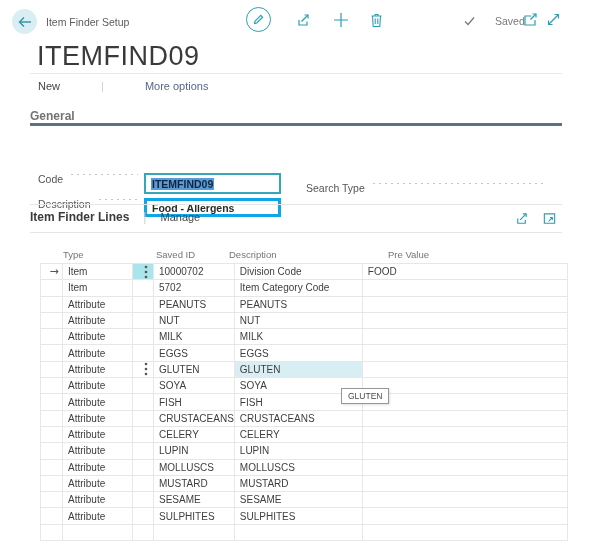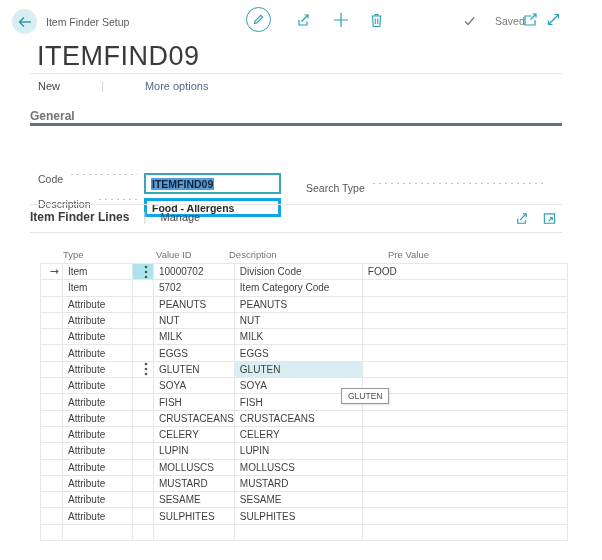--- a/index.html
+++ b/index.html
@@ -182,21 +182,21 @@
       <svg class="ic" width="15" height="15" viewBox="0 0 16 16" fill="none" stroke="#2b9fb3" stroke-width="1.2">
         <path d="M2.5 3h11v10h-11z"></path>
           <path d="M7 11 11 7"></path>
           <path d="M8.5 7H11v2.5"></path>
       </svg>
     </span>
   </div>
   <div class="hr3"></div>
 
   <div class="col-label" style="left:63px;">Type</div>
-  <div class="col-label" style="left:156px;">Value ID</div>
+  <div class="col-label" style="left:156px;">Saved ID</div>
   <div class="col-label" style="left:229px;">Description</div>
   <div class="col-label" style="left:356px;padding-left:32px;">Pre Value</div>
 
   <table class="grid">
     <colgroup>
       <col style="width:22px">
         <col style="width:70px">
         <col style="width:21px">
       <col style="width:72px">
         <col style="width:128px">

